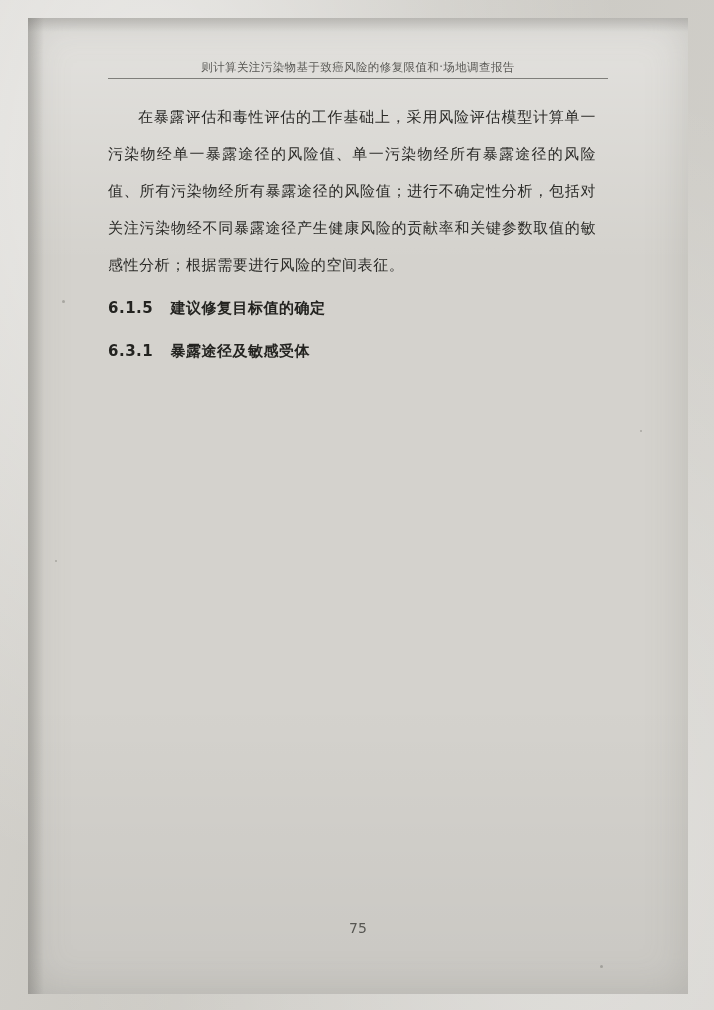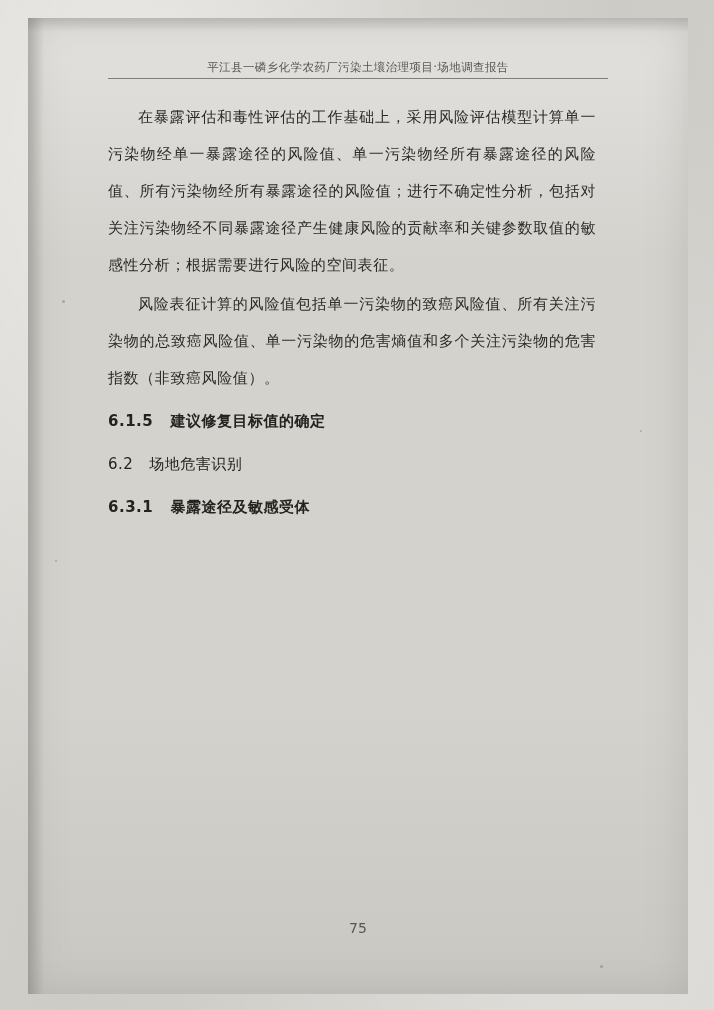--- a/index.html
+++ b/index.html
@@ -126,37 +126,31 @@
   <div class="paper"></div>
   <div class="edge-shadow-left"></div>
   <div class="edge-shadow-top"></div>
 
   <div class="speckle" style="left:62px; top:300px; width:3px; height:3px;"></div>
   <div class="speckle" style="left:55px; top:560px; width:2px; height:2px;"></div>
   <div class="speckle" style="left:640px; top:430px; width:2px; height:2px;"></div>
   <div class="speckle" style="left:600px; top:965px; width:3px; height:3px;"></div>
 
   <div class="content">
-    <div class="header-line">平江县一磷乡化学农药厂污染土壤治理项目·场地调查报告</div>
+    <div class="header-line">则计算关注污染物基于致癌风险的修复限值和·场地调查报告</div>
 
     <div class="body-block">
       <p class="para">在暴露评估和毒性评估的工作基础上，采用风险评估模型计算单一污染物经单一暴露途径的风险值、单一污染物经所有暴露途径的风险值、所有污染物经所有暴露途径的风险值；进行不确定性分析，包括对关注污染物经不同暴露途径产生健康风险的贡献率和关键参数取值的敏感性分析；根据需要进行风险的空间表征。</p>
-      <p class="para">风险表征计算的风险值包括单一污染物的致癌风险值、所有关注污染物的总致癌风险值、单一污染物的危害熵值和多个关注污染物的危害指数（非致癌风险值）。</p>
 
       <h2 class="heading">
         <span>6.1.5</span>
         &nbsp;
         <span>建议修复目标值的确定</span>
       </h2>
 
-      <h2 class="heading light">
-        <span>6.2</span>
-        &nbsp;
-        <span>场地危害识别</span>
-      </h2>
 
 
       <h2 class="heading">
         <span>6.3.1</span>
         &nbsp;
         <span>暴露途径及敏感受体</span>
       </h2>
     </div>
 
     <div class="pagenum">75</div>

